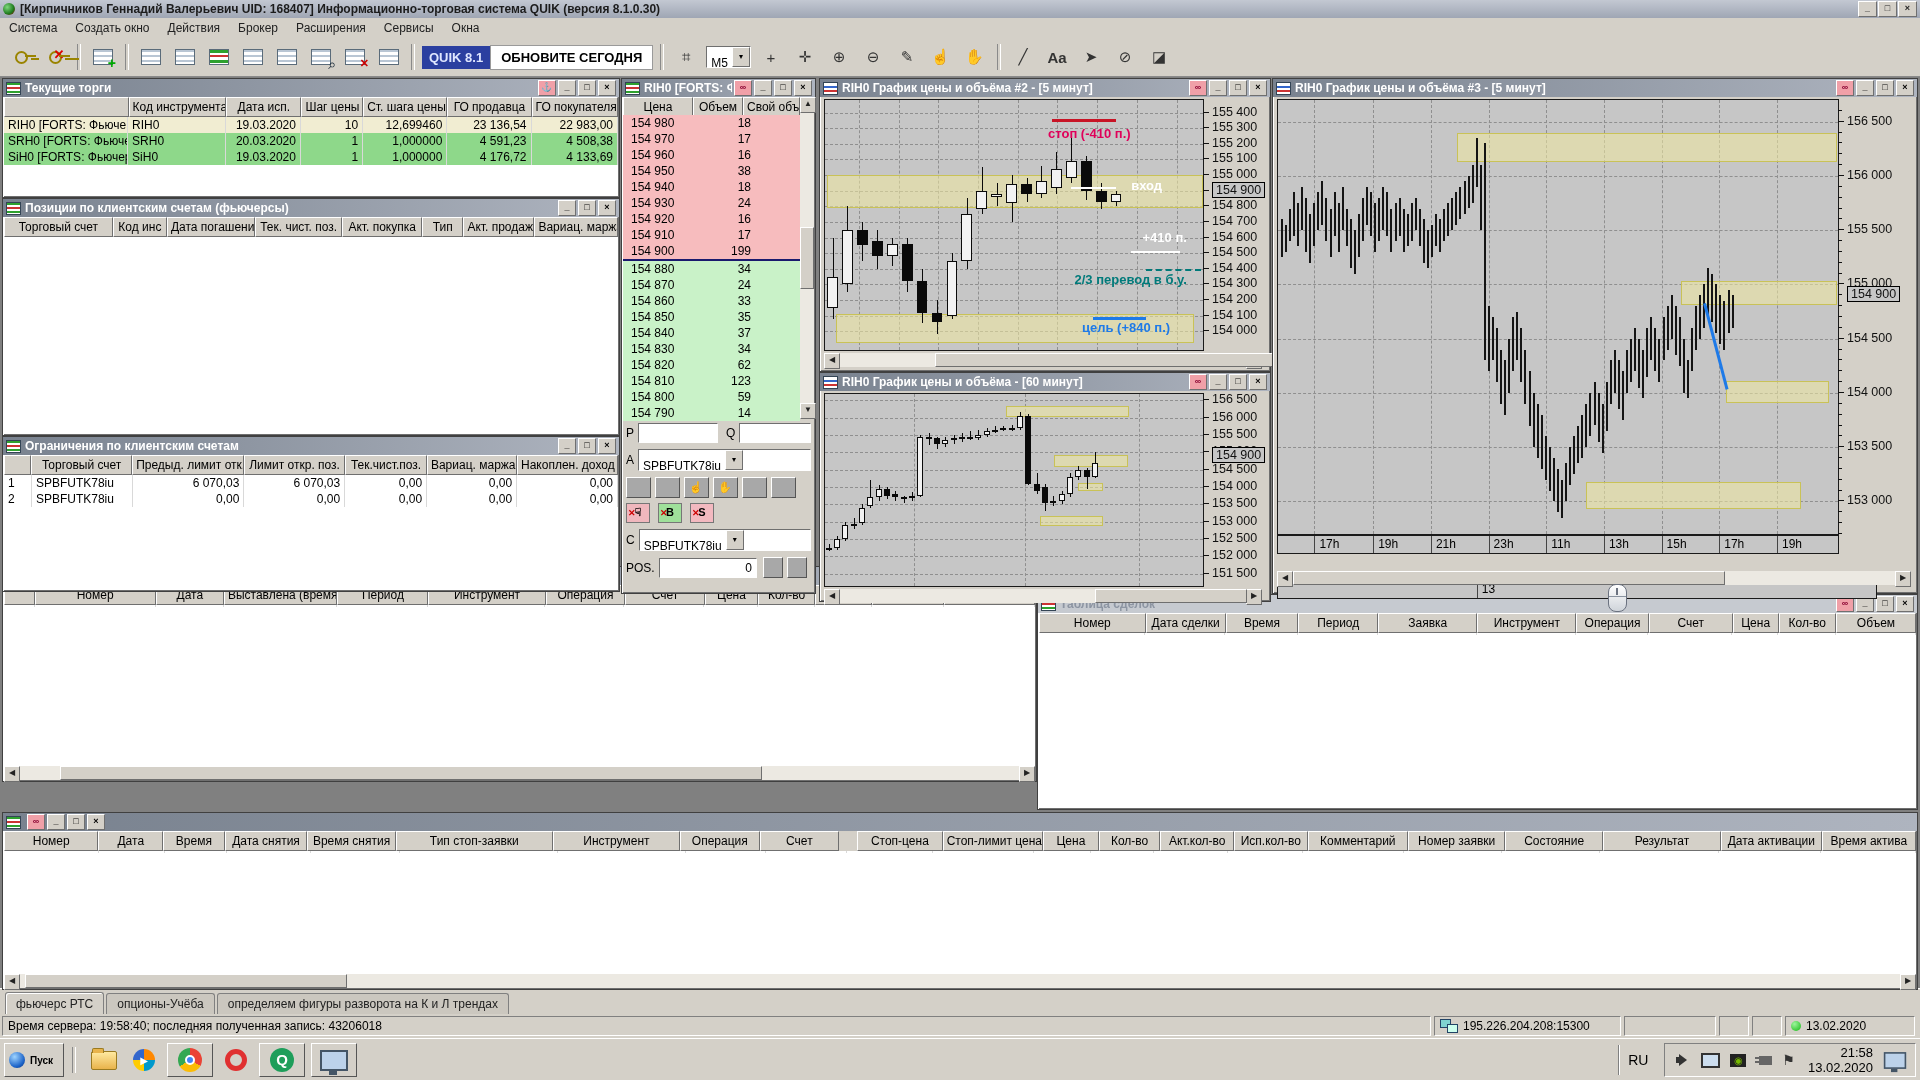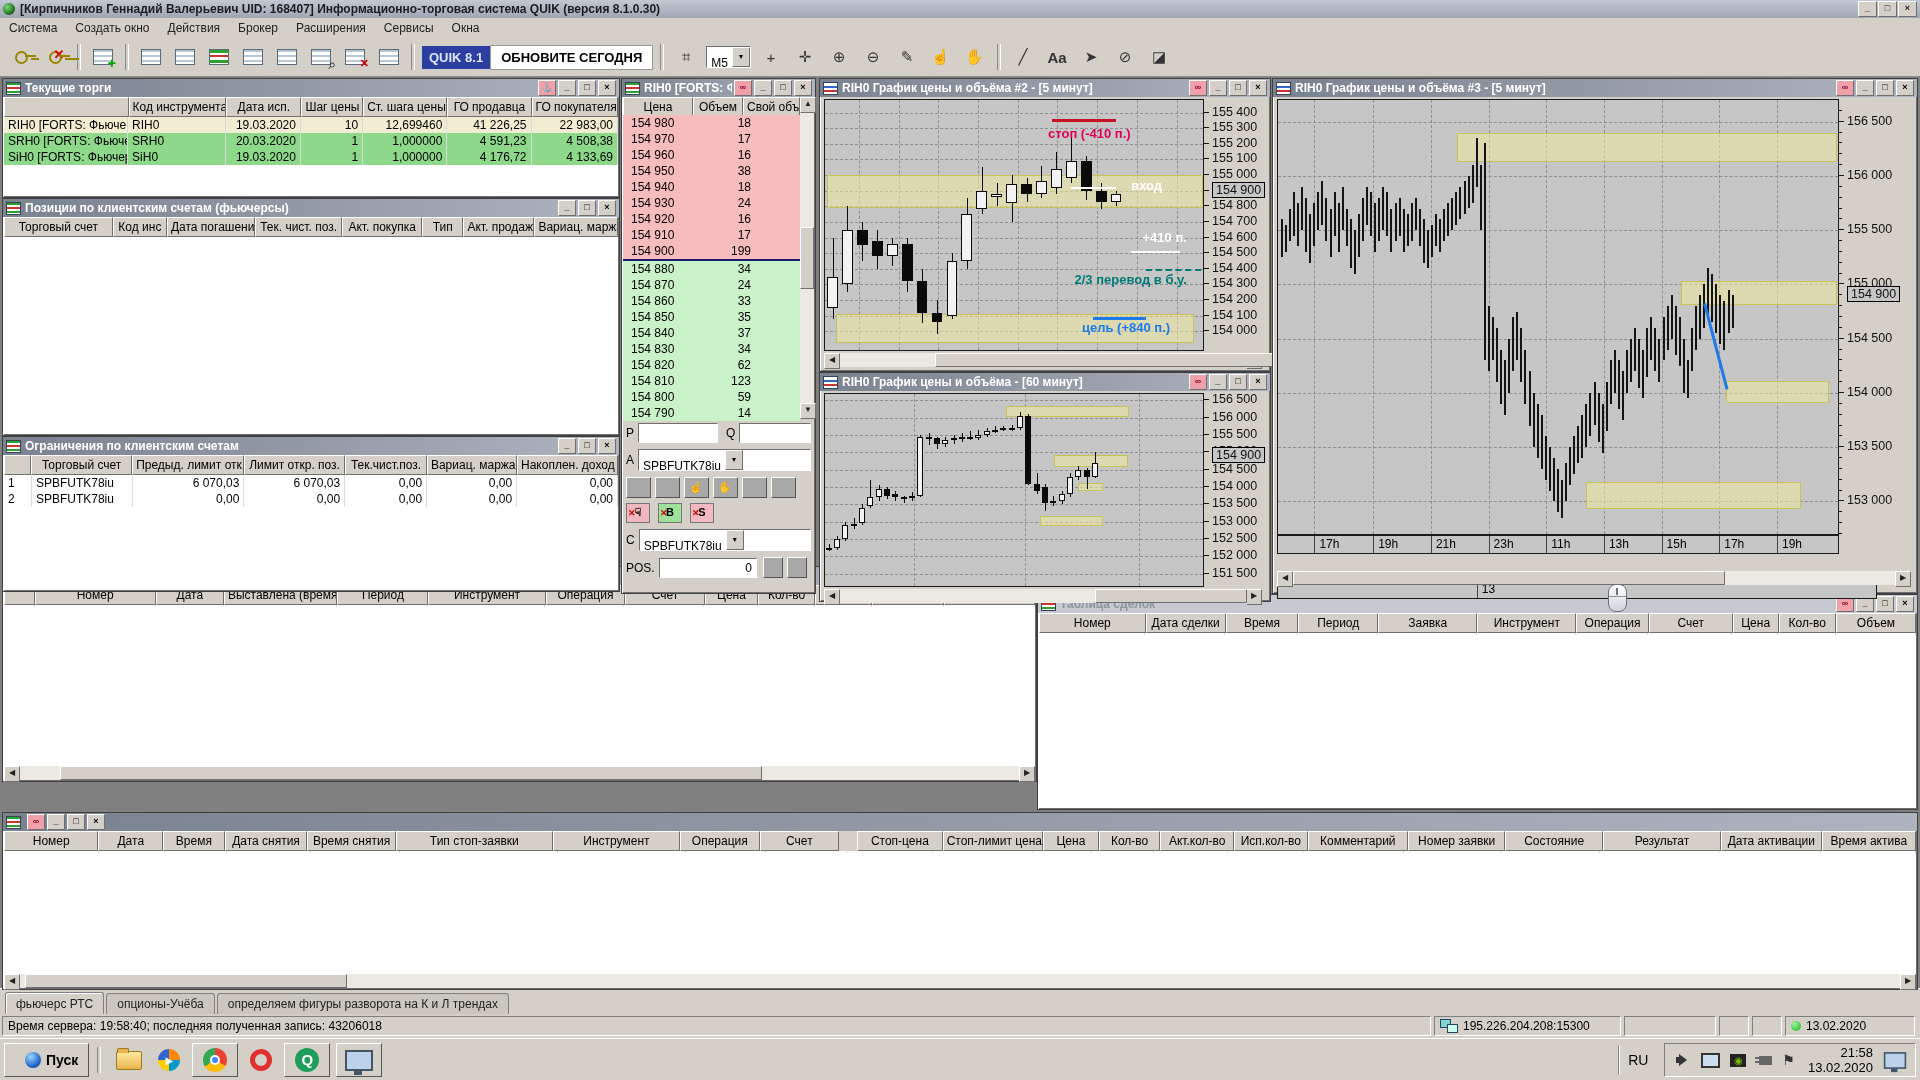--- a/index.html
+++ b/index.html
@@ -102,21 +102,21 @@
   .tabstrip{position:absolute;left:0;right:0;top:988px;height:26px;background:#d4d0c8;border-top:1px solid #fff;display:flex;align-items:flex-end;padding-left:5px;}
   .tab{border:1px solid #808080;border-bottom:none;background:#cbc7bf;padding:3px 10px 4px;margin-right:2px;
      border-radius:3px 3px 0 0;font-size:12px;color:#222;}
   .tab.active{background:#d4d0c8;font-weight:normal;padding-top:4px;box-shadow:inset 1px 1px 0 #fff;}
   .statusbar{position:absolute;left:0;right:0;top:1014px;height:24px;background:#d4d0c8;display:flex;align-items:center;padding:2px;box-sizing:border-box;}
   .sseg{height:18px;border:1px solid;border-color:#808080 #fff #fff #808080;display:flex;align-items:center;
      padding:0 5px;margin-right:3px;white-space:nowrap;overflow:hidden;}
   .taskbar{position:absolute;left:0;right:0;top:1038px;height:42px;background:#d4d0c8;border-top:1px solid #fff;
      display:flex;align-items:center;padding:0 4px;}
   .startbtn{height:32px;background:#d4d0c8;border:1px solid;border-color:#fff #555 #555 #fff;
-     display:flex;align-items:center;padding:0 10px 0 20px;font-weight:bold;font-size:14px;}
+     display:flex;align-items:center;padding:0 10px 0 4px;font-weight:bold;font-size:10px;}
   .start-ico{width:16px;height:16px;border-radius:50%;background:radial-gradient(circle at 35% 30%,#9fd4ff,#1c63c8 65%,#0a2f73);margin-right:5px;}
   .ql{width:34px;height:32px;display:flex;align-items:center;justify-content:center;margin:0 3px;}
   .ql.boxed{border:1px solid;border-color:#fff #555 #555 #fff;width:44px;}
   .tray{height:32px;border:1px solid;border-color:#808080 #fff #fff #808080;display:flex;align-items:center;padding:0 6px;margin-left:8px;}
   .trayico{margin:0 5px;font-size:14px;color:#333;display:flex;align-items:center;justify-content:center;}
   .clock{font-size:13px;text-align:right;line-height:15px;margin:0 8px;}
   
   .folder{width:24px;height:17px;background:linear-gradient(180deg,#ffe9a0,#e8b34b);border:1px solid #9a7a20;border-radius:2px;position:relative;}
   .folder::before{content:"";position:absolute;left:0;top:-4px;width:10px;height:4px;background:#e8b34b;border:1px solid #9a7a20;border-bottom:none;border-radius:2px 2px 0 0;}
   .wmp{width:22px;height:22px;border-radius:50%;background:conic-gradient(#f80 0 25%,#09c 0 50%,#fc0 0 75%,#36c 0);display:flex;align-items:center;justify-content:center;color:#fff;font-size:10px;}
@@ -245,21 +245,21 @@
             <div class="gh" style="flex: 1.7 1 0px;">ГО продавца</div>
             <div class="gh" style="flex: 1.75 1 0px;">ГО покупателя</div>
           </div>
           <div class="gbody">
             <div class="grow row-cream">
               <div class="gc" style="flex: 2.6 1 0px; text-align: left;">RIH0 [FORTS: Фьючер</div>
               <div class="gc" style="flex: 2 1 0px; text-align: left;">RIH0</div>
               <div class="gc" style="flex: 1.5 1 0px; text-align: right;">19.03.2020</div>
               <div class="gc" style="flex: 1.2 1 0px; text-align: right;">10</div>
               <div class="gc" style="flex: 1.7 1 0px; text-align: right;">12,699460</div>
-              <div class="gc" style="flex: 1.7 1 0px; text-align: right;">41 226,25</div>
+              <div class="gc" style="flex: 1.7 1 0px; text-align: right;">23 136,54</div>
               <div class="gc" style="flex: 1.75 1 0px; text-align: right;">22 983,00</div>
             </div>
             <div class="grow row-green">
               <div class="gc" style="flex: 2.6 1 0px; text-align: left;">SRH0 [FORTS: Фьюче</div>
               <div class="gc" style="flex: 2 1 0px; text-align: left;">SRH0</div>
               <div class="gc" style="flex: 1.5 1 0px; text-align: right;">20.03.2020</div>
               <div class="gc" style="flex: 1.2 1 0px; text-align: right;">1</div>
               <div class="gc" style="flex: 1.7 1 0px; text-align: right;">1,000000</div>
               <div class="gc" style="flex: 1.7 1 0px; text-align: right;">4 591,23</div>
               <div class="gc" style="flex: 1.75 1 0px; text-align: right;">4 508,38</div>

